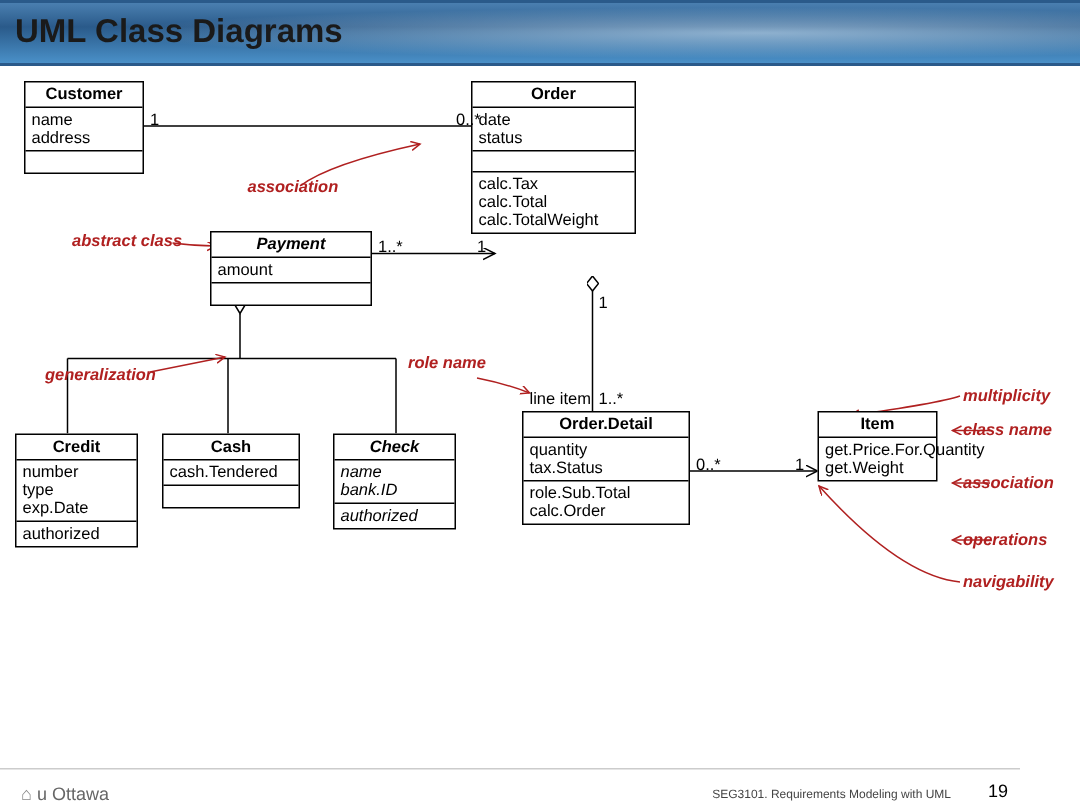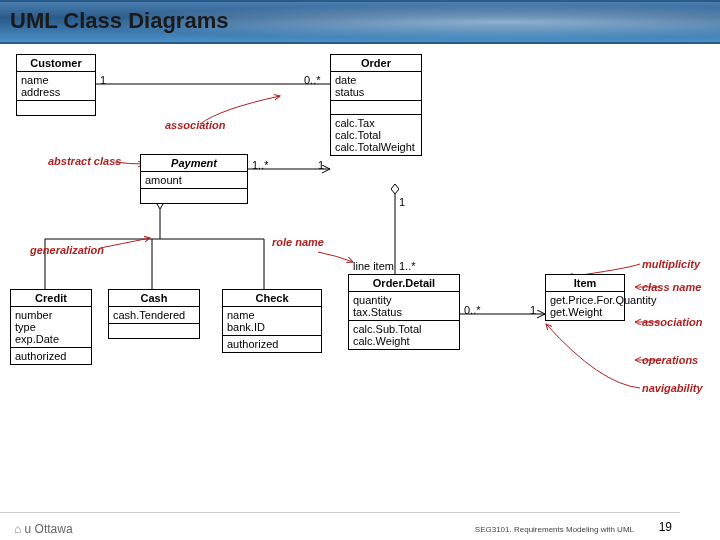--- a/index.html
+++ b/index.html
@@ -75,21 +75,21 @@
 
   <div class="uml-class" style="left:16px; top:10px; width:80px;">
     <div class="sec hdr">Customer</div>
     <div class="sec">
       <div>name</div>
       <div>address</div>
     </div>
     <div class="sec" style="height:14px;"></div>
   </div>
 
-  <div class="uml-class" style="left:330px; top:10px; width:92px;">
+  <div class="uml-class" style="left:314px; top:10px; width:110px;">
     <div class="sec hdr">Order</div>
     <div class="sec">
       <div>date</div>
       <div>status</div>
     </div>
     <div class="sec" style="height:14px;"></div>
     <div class="sec">
       <div>calc.Tax</div>
       <div>calc.Total</div>
       <div>calc.TotalWeight</div>
@@ -104,22 +104,22 @@
     <div class="sec" style="height:14px;"></div>
   </div>
 
   <div class="uml-class" style="left:348px; top:230px; width:112px;">
     <div class="sec hdr">Order.Detail</div>
     <div class="sec">
       <div>quantity</div>
       <div>tax.Status</div>
     </div>
     <div class="sec">
-      <div>calc.Sub.Total</div>
-      <div>calc.Weight</div>
+      <div>role.Sub.Total</div>
+      <div>calc.Order</div>
     </div>
   </div>
 
   <div class="uml-class" style="left:545px; top:230px; width:80px;">
     <div class="sec hdr">Item</div>
     <div class="sec">
       <div>get.Price.For.Quantity</div>
       <div>get.Weight</div>
     </div>
   </div>
@@ -137,21 +137,21 @@
   </div>
 
   <div class="uml-class" style="left:108px; top:245px; width:92px;">
     <div class="sec hdr">Cash</div>
     <div class="sec">
         <div>cash.Tendered</div>
       </div>
     <div class="sec" style="height:14px;"></div>
   </div>
 
-  <div class="uml-class" style="left:222px; top:245px; width:100px;">
+  <div class="uml-class" style="left:222px; top:245px; width:82px;font-style:italic;">
     <div class="sec hdr">Check</div>
     <div class="sec">
       <div>name</div>
       <div>bank.ID</div>
     </div>
     <div class="sec">
         <div>authorized</div>
       </div>
   </div>
 

